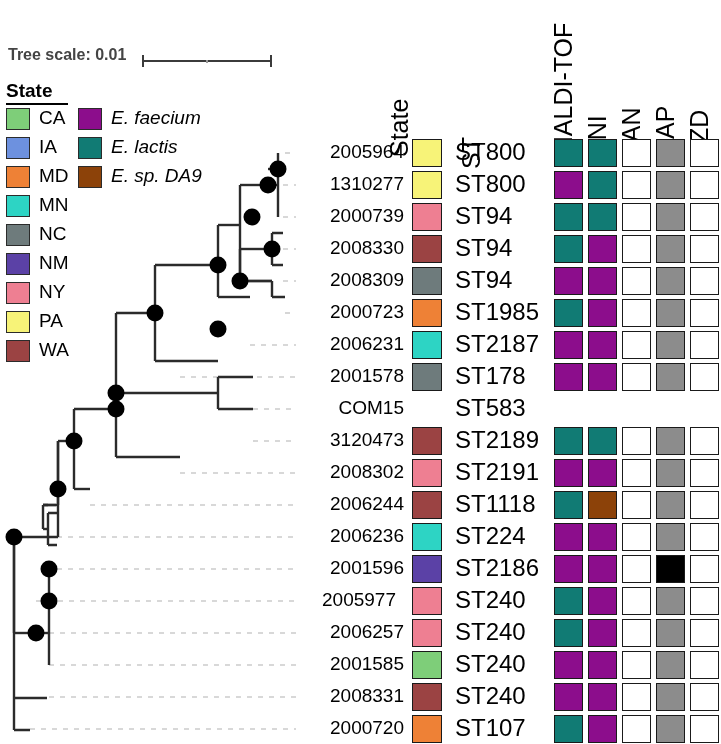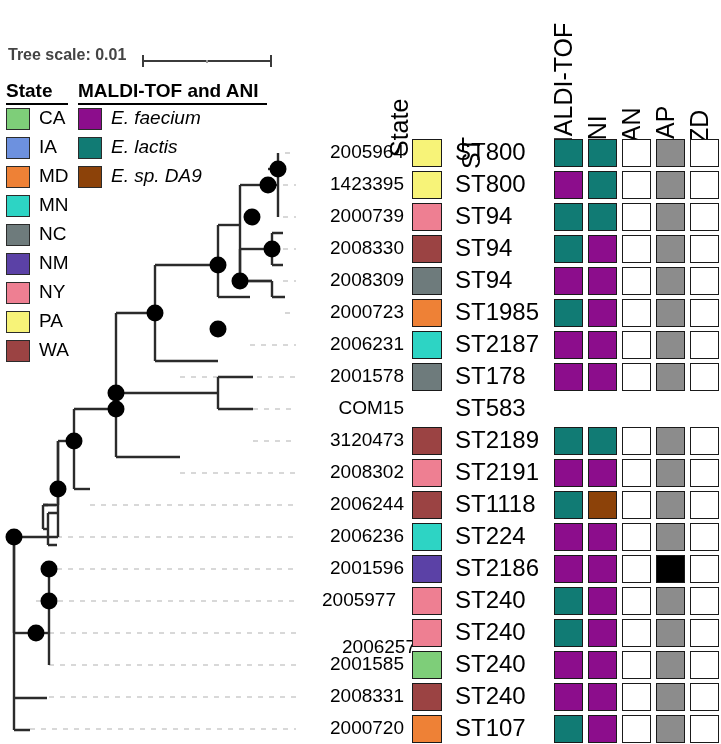--- a/index.html
+++ b/index.html
@@ -74,21 +74,20 @@
     <div id="scale-label">Tree scale: 0.01</div>
     <div id="scale-bar">
       <div class="hline"></div>
       <div class="tick t-l"></div>
       <div class="tick t-m"></div>
       <div class="tick t-r"></div>
     </div>
   </div>
 
   <div class="legend-title" id="state-legend-title">State</div>
-  <div class="legend-title" id="mt-legend-title">MALDI-TOF and ANI</div>
   <div id="state-legend-items">
       <div class="legend-item" style="left: 6px; top: 106px;">
         <span class="legend-swatch" style="background:#7ECE79"></span>
         <span class="legend-text">CA</span>
       </div>
       <div class="legend-item" style="left: 6px; top: 135px;">
         <span class="legend-swatch" style="background:#6D91DF"></span>
         <span class="legend-text">IA</span>
       </div>
       <div class="legend-item" style="left: 6px; top: 164px;">
@@ -280,21 +279,21 @@
 
   <div id="row-layer">
       <div class="tip-label" style="left: 300px; width: 104px; top: 141px;">2005964</div>
       <div class="cell" title="PA" style="left: 412px; top: 139px; width: 30px; height: 28px; background: rgb(247, 243, 120);"></div>
       <div class="st-label" style="left: 455px; top: 138px;">ST800</div>
       <div class="cell" style="left: 554px; top: 139px; width: 29px; height: 28px; background: rgb(17, 123, 116);"></div>
       <div class="cell" style="left: 588px; top: 139px; width: 29px; height: 28px; background: rgb(17, 123, 116);"></div>
       <div class="cell" style="left: 622px; top: 139px; width: 29px; height: 28px; background: rgb(255, 255, 255);"></div>
       <div class="cell" style="left: 656px; top: 139px; width: 29px; height: 28px; background: rgb(140, 140, 140);"></div>
       <div class="cell" style="left: 690px; top: 139px; width: 29px; height: 28px; background: rgb(255, 255, 255);"></div>
-      <div class="tip-label" style="left: 300px; width: 104px; top: 173px;">1423395</div>
+      <div class="tip-label" style="left: 300px; width: 104px; top: 173px;">1310277</div>
       <div class="cell" title="PA" style="left: 412px; top: 171px; width: 30px; height: 28px; background: rgb(247, 243, 120);"></div>
       <div class="st-label" style="left: 455px; top: 170px;">ST800</div>
       <div class="cell" style="left: 554px; top: 171px; width: 29px; height: 28px; background: rgb(140, 13, 140);"></div>
       <div class="cell" style="left: 588px; top: 171px; width: 29px; height: 28px; background: rgb(17, 123, 116);"></div>
       <div class="cell" style="left: 622px; top: 171px; width: 29px; height: 28px; background: rgb(255, 255, 255);"></div>
       <div class="cell" style="left: 656px; top: 171px; width: 29px; height: 28px; background: rgb(140, 140, 140);"></div>
       <div class="cell" style="left: 690px; top: 171px; width: 29px; height: 28px; background: rgb(255, 255, 255);"></div>
       <div class="tip-label" style="left: 300px; width: 104px; top: 205px;">2000739</div>
       <div class="cell" title="NY" style="left: 412px; top: 203px; width: 30px; height: 28px; background: rgb(238, 127, 146);"></div>
       <div class="st-label" style="left: 455px; top: 202px;">ST94</div>
@@ -386,21 +385,21 @@
       <div class="cell" style="left: 656px; top: 555px; width: 29px; height: 28px; background: rgb(0, 0, 0);"></div>
       <div class="cell" style="left: 690px; top: 555px; width: 29px; height: 28px; background: rgb(255, 255, 255);"></div>
       <div class="tip-label" style="left: 292px; width: 104px; top: 589px;">2005977</div>
       <div class="cell" title="NY" style="left: 412px; top: 587px; width: 30px; height: 28px; background: rgb(238, 127, 146);"></div>
       <div class="st-label" style="left: 455px; top: 586px;">ST240</div>
       <div class="cell" style="left: 554px; top: 587px; width: 29px; height: 28px; background: rgb(17, 123, 116);"></div>
       <div class="cell" style="left: 588px; top: 587px; width: 29px; height: 28px; background: rgb(140, 13, 140);"></div>
       <div class="cell" style="left: 622px; top: 587px; width: 29px; height: 28px; background: rgb(255, 255, 255);"></div>
       <div class="cell" style="left: 656px; top: 587px; width: 29px; height: 28px; background: rgb(140, 140, 140);"></div>
       <div class="cell" style="left: 690px; top: 587px; width: 29px; height: 28px; background: rgb(255, 255, 255);"></div>
-      <div class="tip-label" style="left: 312px; width: 104px; top: 621px; margin-top: 15px;">2006257</div>
+      <div class="tip-label" style="left: 300px; width: 104px; top: 621px;">2006257</div>
       <div class="cell" title="NY" style="left: 412px; top: 619px; width: 30px; height: 28px; background: rgb(238, 127, 146);"></div>
       <div class="st-label" style="left: 455px; top: 618px;">ST240</div>
       <div class="cell" style="left: 554px; top: 619px; width: 29px; height: 28px; background: rgb(17, 123, 116);"></div>
       <div class="cell" style="left: 588px; top: 619px; width: 29px; height: 28px; background: rgb(140, 13, 140);"></div>
       <div class="cell" style="left: 622px; top: 619px; width: 29px; height: 28px; background: rgb(255, 255, 255);"></div>
       <div class="cell" style="left: 656px; top: 619px; width: 29px; height: 28px; background: rgb(140, 140, 140);"></div>
       <div class="cell" style="left: 690px; top: 619px; width: 29px; height: 28px; background: rgb(255, 255, 255);"></div>
       <div class="tip-label" style="left: 300px; width: 104px; top: 653px;">2001585</div>
       <div class="cell" title="CA" style="left: 412px; top: 651px; width: 30px; height: 28px; background: rgb(126, 206, 121);"></div>
       <div class="st-label" style="left: 455px; top: 650px;">ST240</div>

